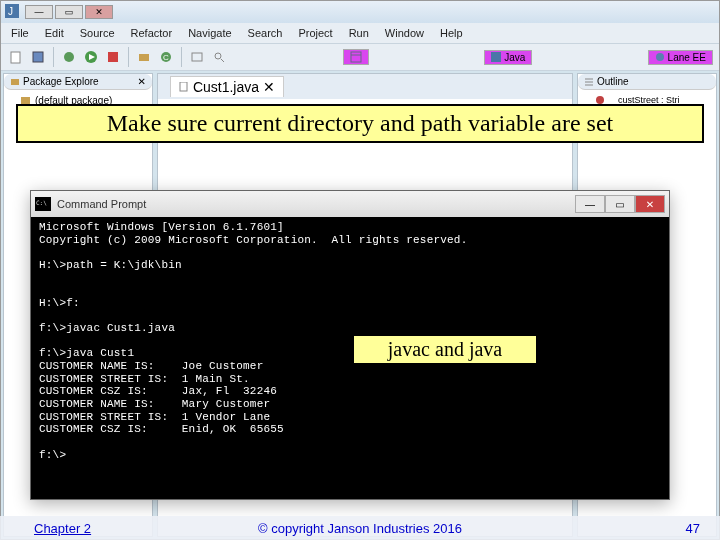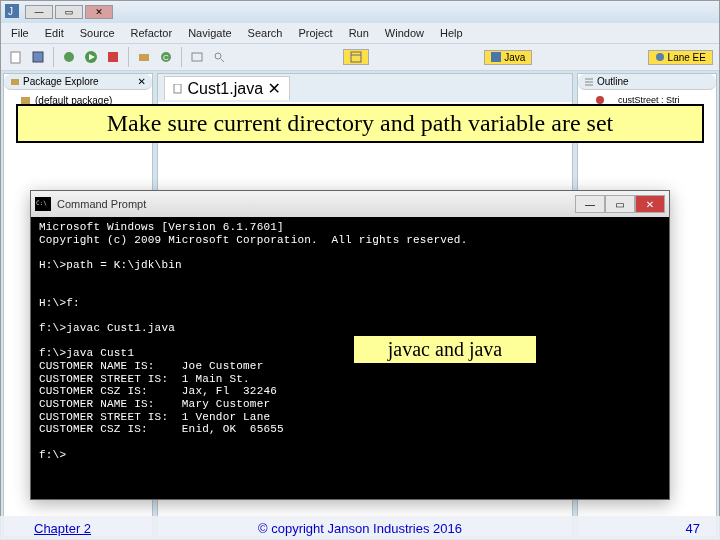--- a/index.html
+++ b/index.html
@@ -12,32 +12,32 @@
   .ide-title-text { flex: 1; color: #333; font-size: 11px; }
   .winbtn { width: 28px; height: 14px; background: #e0e0e0; border: 1px solid #999; margin-left: 2px; display: inline-flex; align-items: center; justify-content: center; font-size: 9px; }
   .winbtn.close { background: #d8a0a0; }
   
   .ide-menubar { height: 20px; background: #e8eef4; display: flex; align-items: center; padding: 0 4px; gap: 4px; font-size: 11px; color: #222; }
   .ide-menubar span { padding: 2px 6px; cursor: default; }
   
   .ide-toolbar { height: 28px; background: #e8eef4; border-top: 1px solid #c8d4de; border-bottom: 1px solid #c8d4de; display: flex; align-items: center; padding: 0 6px; gap: 4px; }
   .tbicon { width: 18px; height: 18px; display: inline-flex; align-items: center; justify-content: center; }
   .tbsep { width: 1px; height: 20px; background: #b8c4ce; margin: 0 2px; }
-  .perspective-btn { margin-left: auto; background: #fde047; border: 1px solid #aaa; padding: 1px 6px; font-size: 10px; display: flex; align-items: center; gap: 3px; }
+  .perspective-btn { margin-left: auto; background: #d946ef; border: 1px solid #aaa; padding: 1px 6px; font-size: 10px; display: flex; align-items: center; gap: 3px; }
   
   .ide-body { display: flex; height: calc(100% - 70px); }
   .pkg-explorer { width: 150px; background: #fff; border: 1px solid #b8c4ce; margin: 2px; display: flex; flex-direction: column; }
   .panel-tab { background: #e4ecf4; padding: 2px 6px; font-size: 10px; border-bottom: 1px solid #ccc; display: flex; align-items: center; gap: 3px; border-radius: 7px; }
   .tree { padding: 4px; font-size: 10px; }
   .tree-item { padding: 1px 0 1px 12px; display: flex; align-items: center; gap: 3px; white-space: nowrap; overflow: hidden; }
   .tree-item.l1 { padding-left: 20px; }
   .ticon { width: 12px; height: 10px; display: inline-block; }
   
   .editor { flex: 1; background: #fff; border: 1px solid #b8c4ce; margin: 2px; }
-  .editor-tabs { background: #e4ecf4; padding: 2px 6px; font-size: 16px; display: flex; gap: 4px; }
+  .editor-tabs { background: #e4ecf4; padding: 2px 12px; font-size: 14px; display: flex; gap: 4px; }
   .editor-tab { background: #fff; padding: 2px 8px; border: 1px solid #ccc; border-bottom: none; }
   .editor-content { padding: 8px 12px; font-family: Consolas, monospace; font-size: 10px; color: #333; }
   .kw { color: #7f0055; font-weight: bold; }
   
   .outline { width: 140px; background: #fff; border: 1px solid #b8c4ce; margin: 2px; }
   .outline-items { padding: 4px; font-size: 9px; }
   .outline-item { padding: 1px 0 1px 14px; white-space: nowrap; overflow: hidden; display: flex; gap: 14px; align-items: center; }
   .circ-f { width: 8px; height: 8px; border-radius: 50%; background: #c04040; display: inline-block; }
   .circ-m { width: 8px; height: 8px; border-radius: 50%; background: #40a040; display: inline-block; }
   

